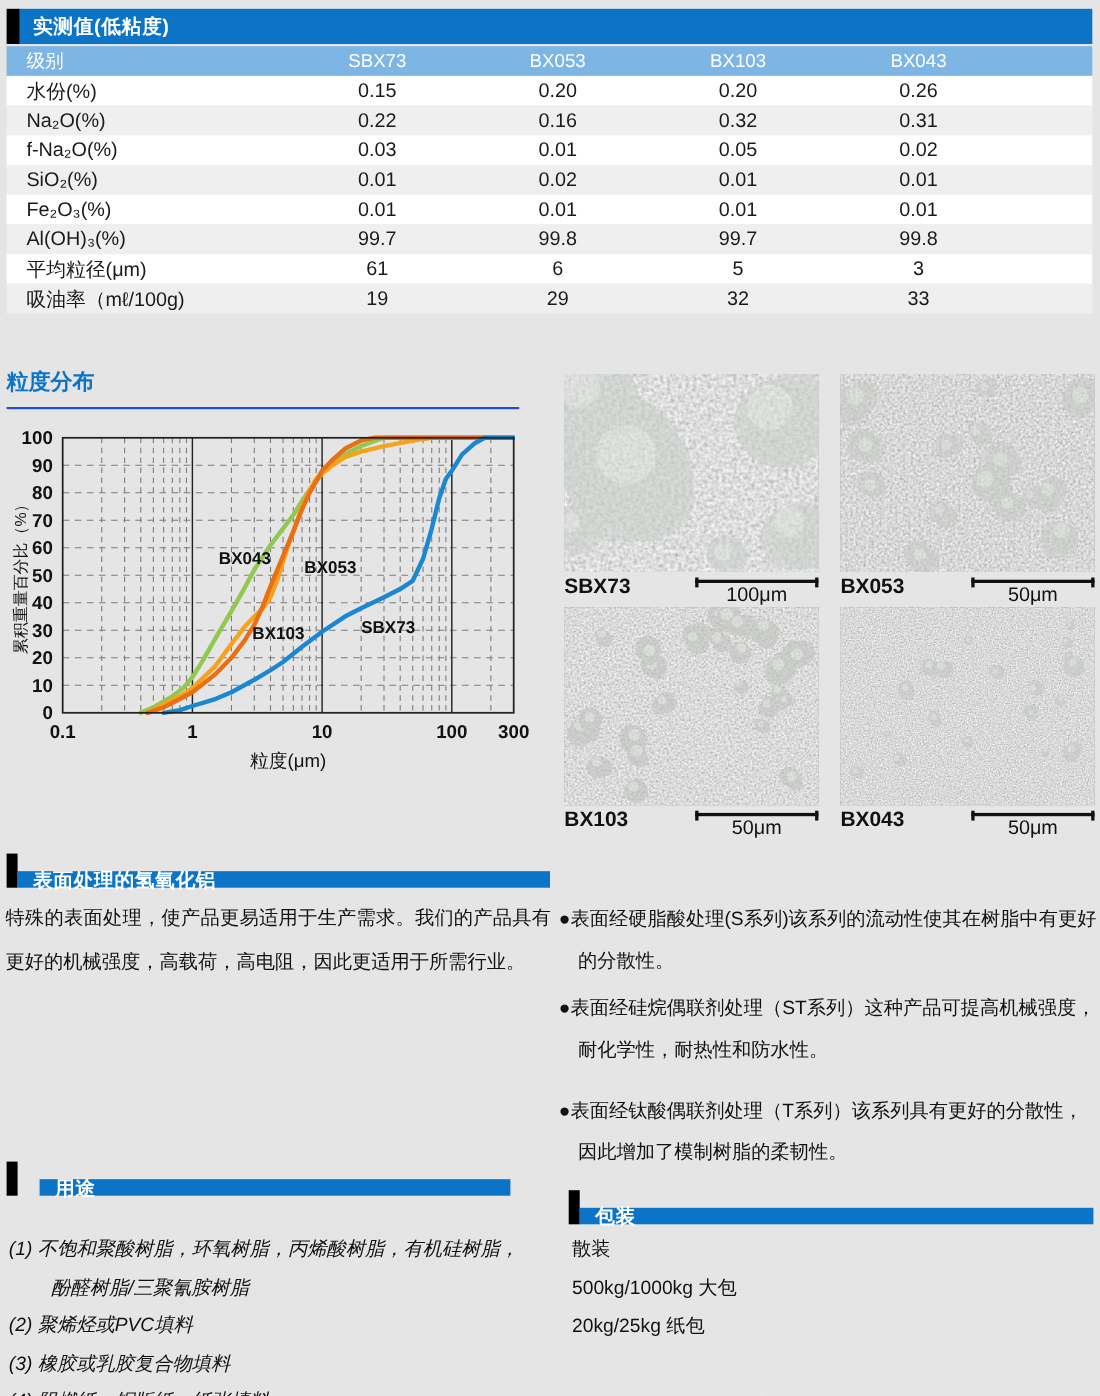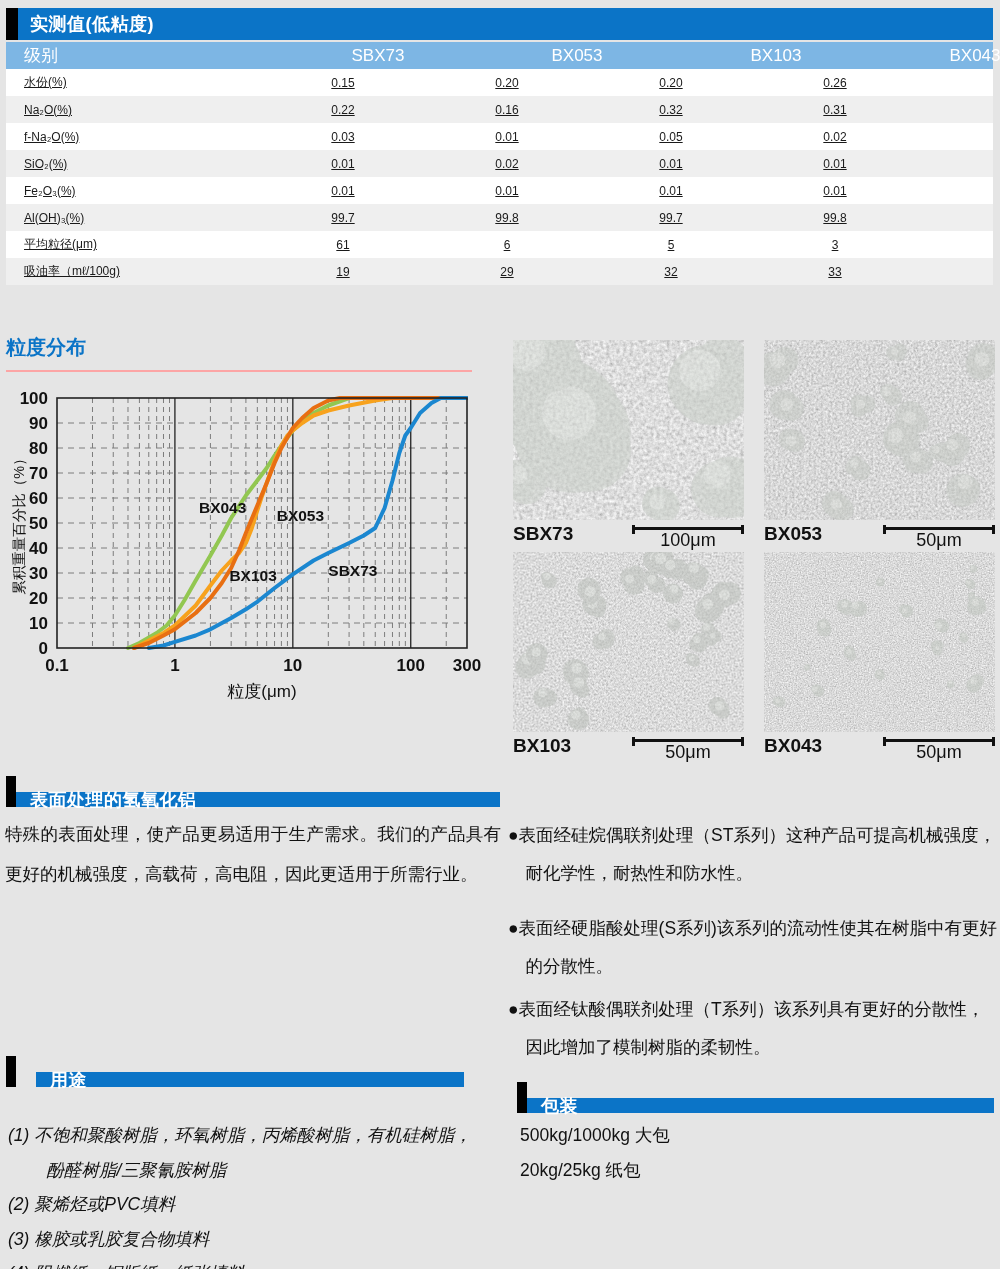--- a/index.html
+++ b/index.html
@@ -5,30 +5,30 @@
   html,body{margin:0;padding:0;background:#fff;}
   body{font-family:"Liberation Sans","DejaVu Sans",sans-serif;color:#1a1a1a;}
   #page{position:relative;width:1000px;height:1269px;background:#e5e5e5;overflow:hidden;}
 
   
   .title-bar{display:flex;align-items:stretch;height:32px;}
   .title-accent{width:12px;background:#000;}
   .title-fill{flex:1;background:#0b74c7;color:#fff;font-size:18px;font-weight:bold;
               display:flex;align-items:center;padding-left:12px;letter-spacing:.5px;}
   #spec-table{position:absolute;left:6px;top:8px;width:987px;}
-  .thead-row{margin-top:2px;height:27px;background:#7db6e4;color:#fff;font-size:17px;gap:35px;}
-  .trow{height:27px;background:#fff;font-size:12px;text-decoration:underline;}
+  .thead-row{margin-top:2px;height:27px;background:#7db6e4;color:#fff;font-size:17px;}
+  .trow{height:27px;background:#fff;font-size:18px;}
   .trow.alt{background:#efefef;}
   .thead-row,.trow{display:grid;grid-template-columns:255px 164px 164px 164px 164px 1fr;align-items:center;}
   .tcell.lab{padding-left:18px;text-align:left;}
   .tcell.val{text-align:center;}
 
   
   #chart-title{position:absolute;left:6px;top:334px;width:466px;color:#0b74c7;
-               font-size:20px;font-weight:bold;padding-bottom:9px;border-bottom:2px solid #fca5a5;}
+               font-size:20px;font-weight:bold;padding-bottom:9px;border-bottom:2px solid #1d4ed8;}
   #chart-svg{position:absolute;left:0;top:385px;}
 
   
   .sem-card{position:absolute;width:231px;}
   .sem-img{width:231px;height:180px;display:block;background:#8f938e;}
   .sem-label-row{position:relative;height:38px;display:flex;align-items:flex-start;justify-content:space-between;padding-top:3px;}
   .sem-name{font-size:19px;font-weight:bold;color:#111;line-height:22px;}
   .scalebar{position:relative;width:112px;margin-top:4px;}
   .sb-line{height:0;border-top:3px solid #111;position:relative;}
   .sb-line::before,.sb-line::after{content:"";position:absolute;top:-5px;width:3px;height:9px;background:#111;}
@@ -662,38 +662,39 @@
         </div>
       </div>
   </div>
 
   <div class="sec-bar" style="left:6px;top:776px;width:494px;">
     <div class="sec-accent"></div>
     <div class="sec-fill">表面处理的氢氧化铝</div>
   </div>
   <div id="surface-para">特殊的表面处理，使产品更易适用于生产需求。我们的产品具有更好的机械强度，高载荷，高电阻，因此更适用于所需行业。</div>
   <div id="surface-bullets">
+      <div class="bullet b2">●表面经硬脂酸处理(S系列)该系列的流动性使其在树脂中有更好的分散性。</div>
       <div class="bullet b1">●表面经硅烷偶联剂处理（ST系列）这种产品可提高机械强度，耐化学性，耐热性和防水性。</div>
-      <div class="bullet b2">●表面经硬脂酸处理(S系列)该系列的流动性使其在树脂中有更好的分散性。</div>
       <div class="bullet b3">●表面经钛酸偶联剂处理（T系列）该系列具有更好的分散性，因此增加了模制树脂的柔韧性。</div>
     </div>
 
   <div class="sec-bar" style="left:6px;top:1056px;width:458px;gap:20px;">
     <div class="sec-accent"></div>
     <div class="sec-fill">用途</div>
   </div>
   <div id="usage-list">
       <div class="usage-item">(1)  不饱和聚酸树脂，环氧树脂，丙烯酸树脂，有机硅树脂，酚醛树脂/三聚氰胺树脂</div>
       <div class="usage-item">(2)  聚烯烃或PVC填料</div>
       <div class="usage-item">(3)  橡胶或乳胶复合物填料</div>
       <div class="usage-item">(4)  阻燃纸，铜版纸，纸张填料</div>
     </div>
 
   <div class="sec-bar" style="left:517px;top:1082px;width:477px;">
     <div class="sec-accent"></div>
     <div class="sec-fill">包装</div>
   </div>
   <div id="packaging-list">
+      <div class="pack-line">散装</div>
       <div class="pack-line">500kg/1000kg 大包</div>
       <div class="pack-line">20kg/25kg 纸包</div>
     </div>
 
 </div>
 
 </body></html>

